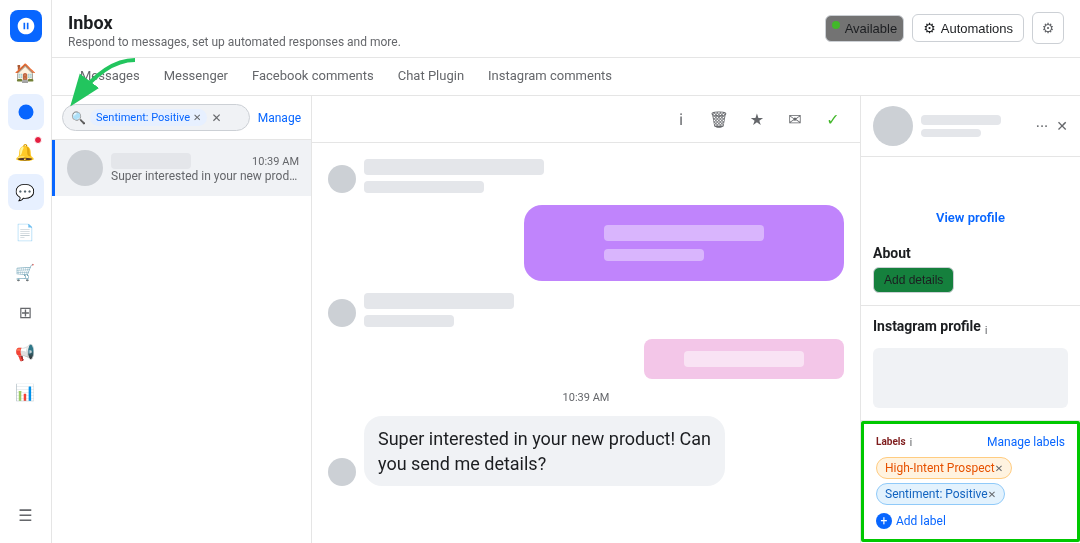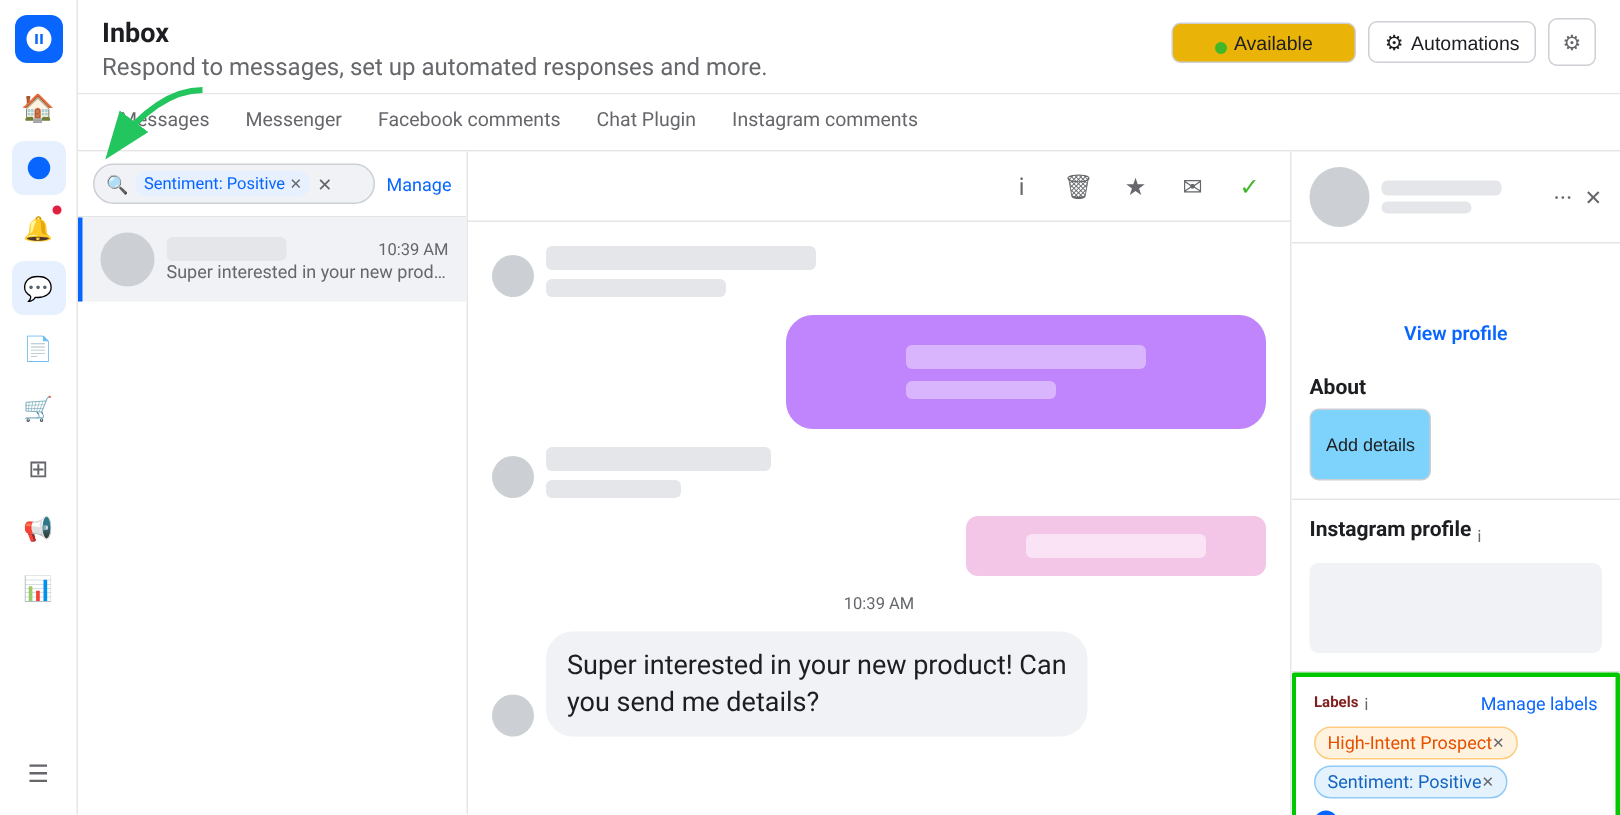--- a/index.html
+++ b/index.html
@@ -55,41 +55,41 @@
       padding: 12px 16px 8px;
       border-bottom: 1px solid #e5e5e5;
       background: #fff;
     }
     .inbox-title {
       font-size: 18px;
       font-weight: 700;
       color: #1c1e21;
     }
     .inbox-subtitle {
-      font-size: 16px;
+      font-size: 12px;
       color: #65676b;
       margin-top: 2px;
     }
     .inbox-header-top {
       display: flex;
       justify-content: space-between;
       align-items: flex-start;
       gap: 24px;
     }
     .header-actions {
       display: flex;
       align-items: center;
       gap: 8px;
     }
     .status-btn {
-      display: flex; align-items: flex-end; gap: 5px;
-      padding: 5px 28px;
+      display: flex; align-items: flex-start; gap: 5px;
+      padding: 5px 6px;
       border: 1px solid #ccd0d5;
       border-radius: 6px;
-      background: #eab308;
+      background: #737373;
       cursor: pointer;
       font-size: 13px;
       color: #1c1e21;
     }
     .status-dot { width: 8px; height: 8px; background: #42b72a; border-radius: 50%; }
     .automations-btn {
       display: flex; align-items: center; gap: 5px;
       padding: 5px 10px;
       border: 1px solid #ccd0d5;
       border-radius: 6px;
@@ -297,24 +297,24 @@
       color: #1c1e21;
       margin-bottom: 6px;
     }
     .rp-section-desc {
       font-size: 12px;
       color: #65676b;
       margin-bottom: 8px;
     }
     .rp-add-btn {
       display: inline-flex; align-items: center; gap: 4px;
-      padding: 16px 10px;
+      padding: 5px 10px;
       border: 1px solid #ccd0d5;
       border-radius: 6px;
-      background: #7dd3fc;
+      background: #15803d;
       cursor: pointer;
       font-size: 12px;
       color: #1c1e21;
     }
     .ig-profile-placeholder {
       height: 60px; background: #f0f2f5; border-radius: 6px;
     }
 
     
     .rp-labels-section {

